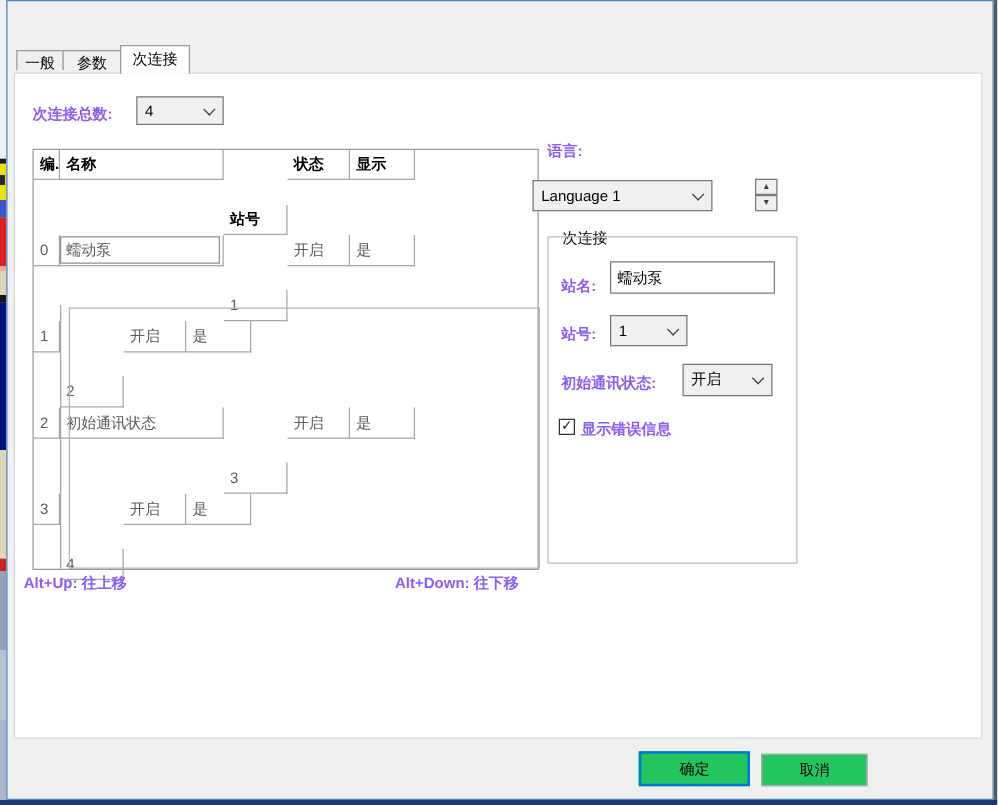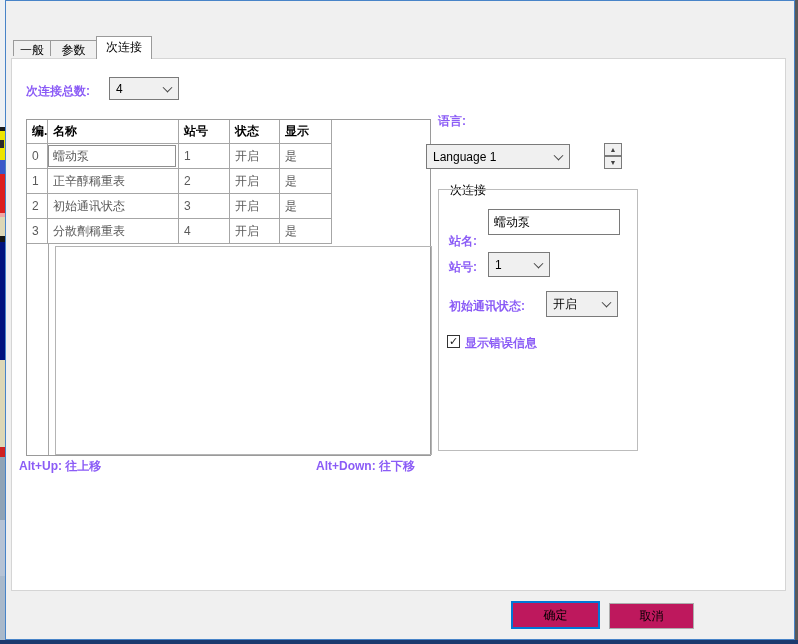--- a/index.html
+++ b/index.html
@@ -35,40 +35,40 @@
   .spin-btn{position:absolute;box-sizing:border-box;width:18px;height:13px;background:#f0f0f0;border:1px solid #7a7a7a;text-align:center;line-height:11px;font-size:7px;color:#404040;cursor:pointer;}
 
   
   #grid{position:absolute;left:20px;top:118px;width:405px;height:337px;background:#fff;border:1px solid #9a9a9a;box-sizing:border-box;}
   .grow{display:flex;width:100%;box-sizing:border-box;}
   .gcell{box-sizing:border-box;border-right:1px solid #a6a6a6;padding:0 0 0 5px;font-size:12px;display:flex;align-items:center;overflow:hidden;white-space:nowrap;}
   .ghead .gcell{font-weight:bold;color:#000;border-bottom:1px solid #a6a6a6;height:24px;}
   .gdata .gcell{color:#5a5a5a;border-bottom:1px solid #a6a6a6;height:25px;}
   .c0{width:21px;flex:none;}
   .c1{width:131px;flex:none;}
-  .c2{width:51px;flex:none;}
+  .c2{width:51px;flex:none;margin-top:44px;}
   .c3{width:50px;flex:none;}
   .c4{width:52px;flex:none;}
   .cfill{flex:1;border-right:none;border-bottom:none !important;}
   .name-cell{position:relative;}
   .sel-box{position:absolute;left:0;top:1px;right:2px;bottom:1px;border:1px solid #8f8f8f;pointer-events:none;}
   #grid-colline{position:absolute;left:0;top:124px;bottom:0;width:21px;border-right:1px solid #a6a6a6;}
   #grid-innerbox{position:absolute;left:28px;top:126px;width:375px;height:207px;border:1px solid #b4b4b4;}
 
   
   #groupbox{position:absolute;left:432px;top:188px;width:200px;height:262px;border:1px solid #bcbcbc;box-sizing:border-box;}
   #group-title{position:absolute;left:440px;top:181px;background:#ffffff;padding:0 4px;font-size:12px;color:#000;z-index:2;}
 
   .textbox{position:absolute;box-sizing:border-box;background:#fff;border:1px solid #7a7a7a;font-size:12px;color:#000;padding:0 5px;outline:none;font-family:inherit;}
 
   
   #chk{position:absolute;left:441px;top:334px;width:13px;height:13px;background:#fff;border:1px solid #333;box-sizing:border-box;text-align:center;line-height:11px;font-size:11px;color:#1a1a1a;cursor:pointer;}
 
   
-  .btn{position:absolute;box-sizing:border-box;background:#be185d;border:1px solid #adadad;font-size:12px;color:#000;text-align:center;cursor:pointer;font-family:Liberation Serif, serif;}
+  .btn{position:absolute;box-sizing:border-box;background:#22c55e;border:1px solid #adadad;font-size:12px;color:#000;text-align:center;cursor:pointer;font-family:Liberation Serif, serif;}
   .btn-default{border:2px solid #0078d7;}
 </style>
 </head>
 <body>
 
 <div id="screen">
 
   <div>
     <div class="bgstrip" style="top:0;height:127px;background:#eef1f4;"></div>
     <div class="bgstrip" style="top:127px;height:4px;background:#1a1a1a;"></div>
@@ -127,39 +127,37 @@
           <div class="sel-box"></div>
         </div>
         <div class="gcell c2">1</div>
         <div class="gcell c3">开启</div>
         <div class="gcell c4">是</div>
         <div class="gcell cfill"></div>
       </div>
 
       <div class="grow gdata">
         <div class="gcell c0">1</div>
-        <div class="gcell c1">正辛醇稱重表</div>
         <div class="gcell c2">2</div>
         <div class="gcell c3">开启</div>
         <div class="gcell c4">是</div>
         <div class="gcell cfill"></div>
       </div>
 
       <div class="grow gdata">
         <div class="gcell c0">2</div>
         <div class="gcell c1">初始通讯状态</div>
         <div class="gcell c2">3</div>
         <div class="gcell c3">开启</div>
         <div class="gcell c4">是</div>
         <div class="gcell cfill"></div>
       </div>
 
       <div class="grow gdata">
         <div class="gcell c0">3</div>
-        <div class="gcell c1">分散劑稱重表</div>
         <div class="gcell c2">4</div>
         <div class="gcell c3">开启</div>
         <div class="gcell c4">是</div>
         <div class="gcell cfill"></div>
       </div>
 
       <div id="grid-colline"></div>
       <div id="grid-innerbox"></div>
     </div>
 
@@ -171,21 +169,21 @@
     <div class="spin-btn" style="left:598px;top:142px;z-index:4;">
       <span>▲</span>
     </div>
     <div class="spin-btn" style="left:598px;top:155px;z-index:4;">
       <span>▼</span>
     </div>
 
     <div id="groupbox" style="z-index:3;"></div>
     <span id="group-title">次连接</span>
 
-    <span class="lbl" style="left:443px;top:232px;z-index:4;text-align:right;">站名:</span>
+    <span class="lbl" style="left:443px;top:220px;z-index:4;text-align:right;">站名:</span>
     <input class="textbox" style="left: 482px; top: 208px; width: 132px; height: 26px; z-index: 4;" value="蠕动泵">
 
     <span class="lbl" style="left:443px;top:258px;z-index:4;">站号:</span>
     <div class="combo" style="left:482px;top:251px;width:62px;height:25px;z-index:4;">
       <span class="val">1</span>
       <span class="chev"></span>
     </div>
 
     <span class="lbl" style="left:443px;top:297px;z-index:4;text-align:right;">初始通讯状态:</span>
     <div class="combo" style="left:540px;top:290px;width:72px;height:26px;z-index:4;">

